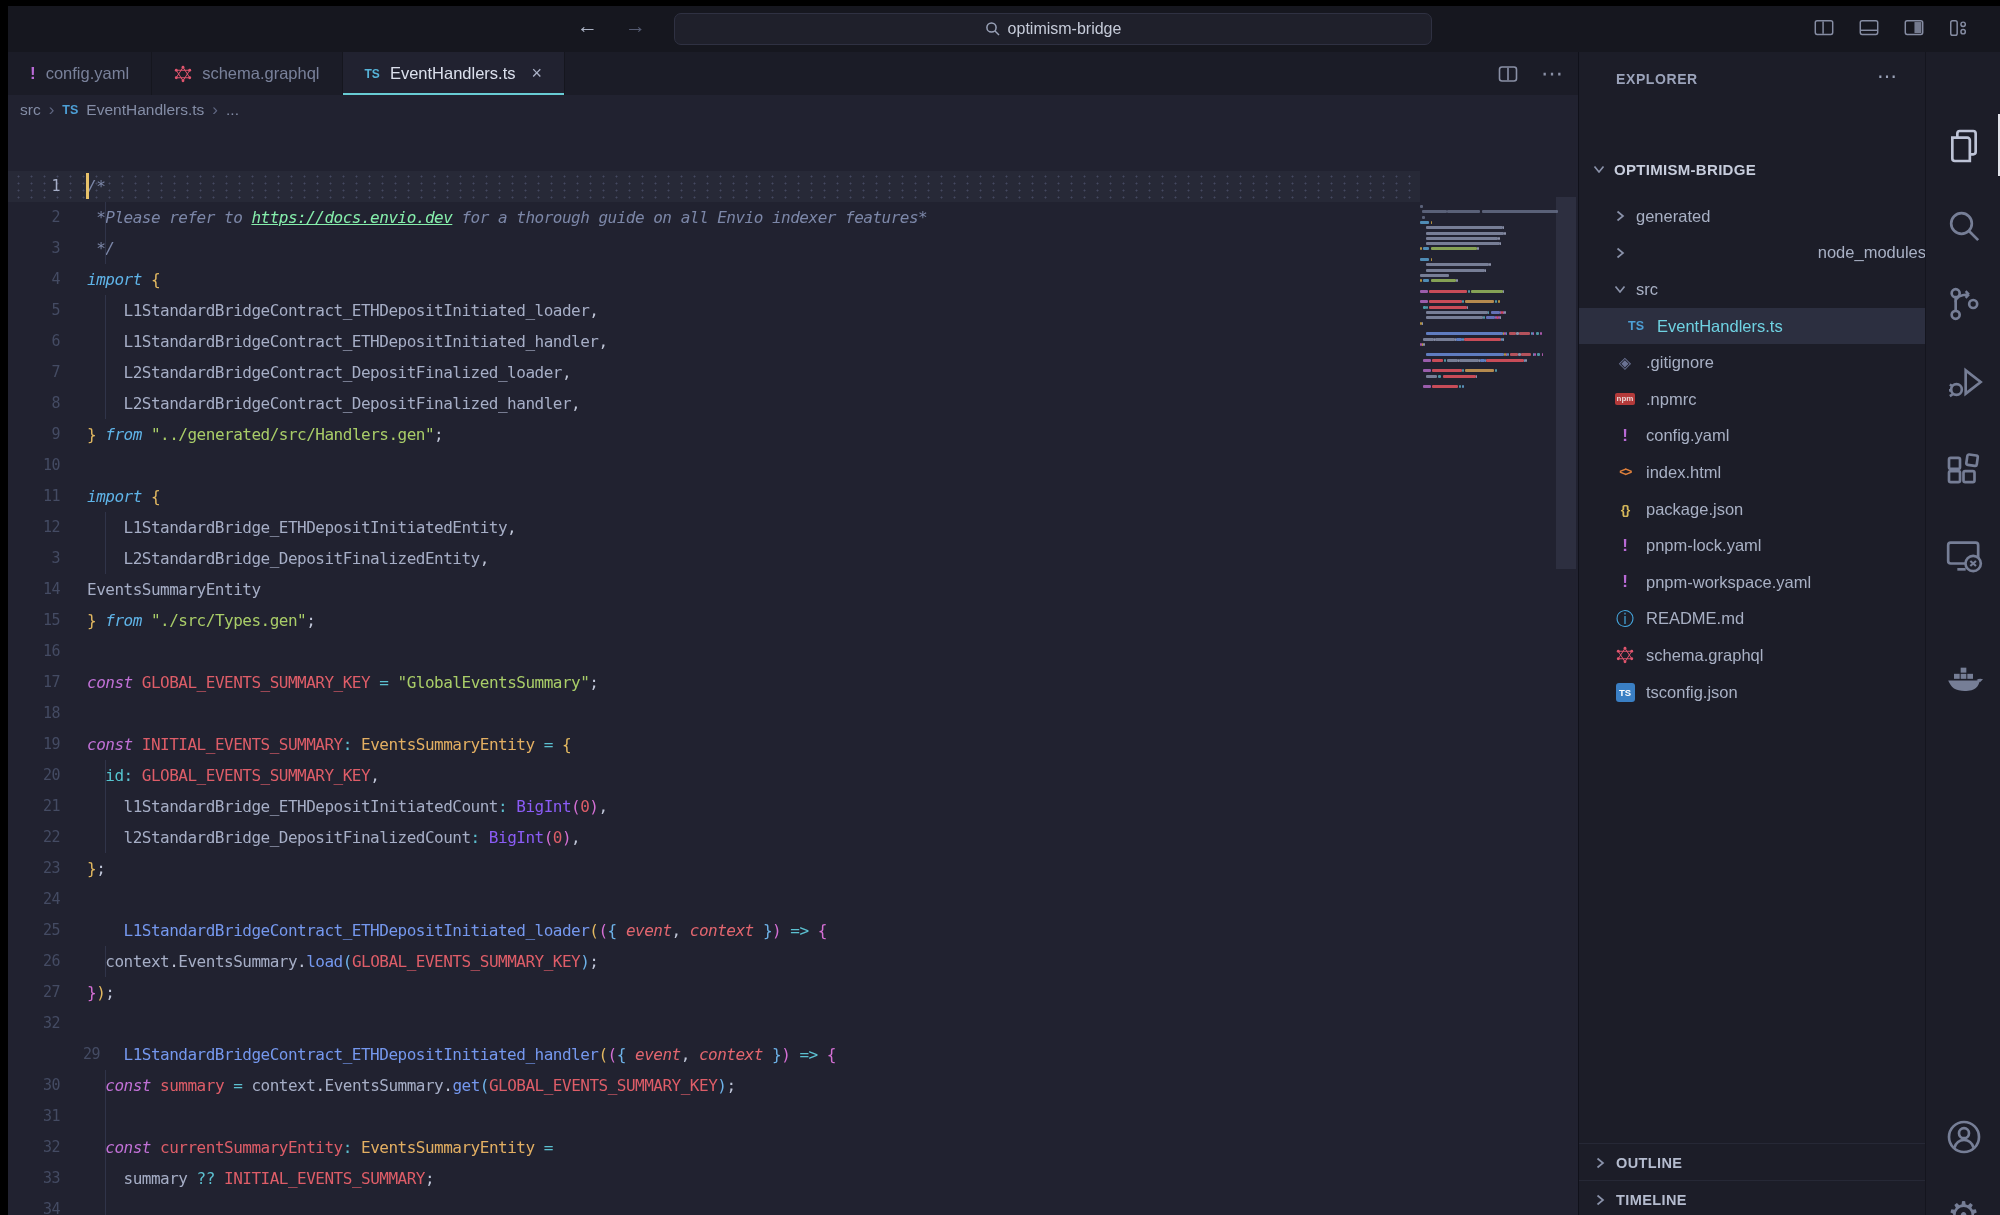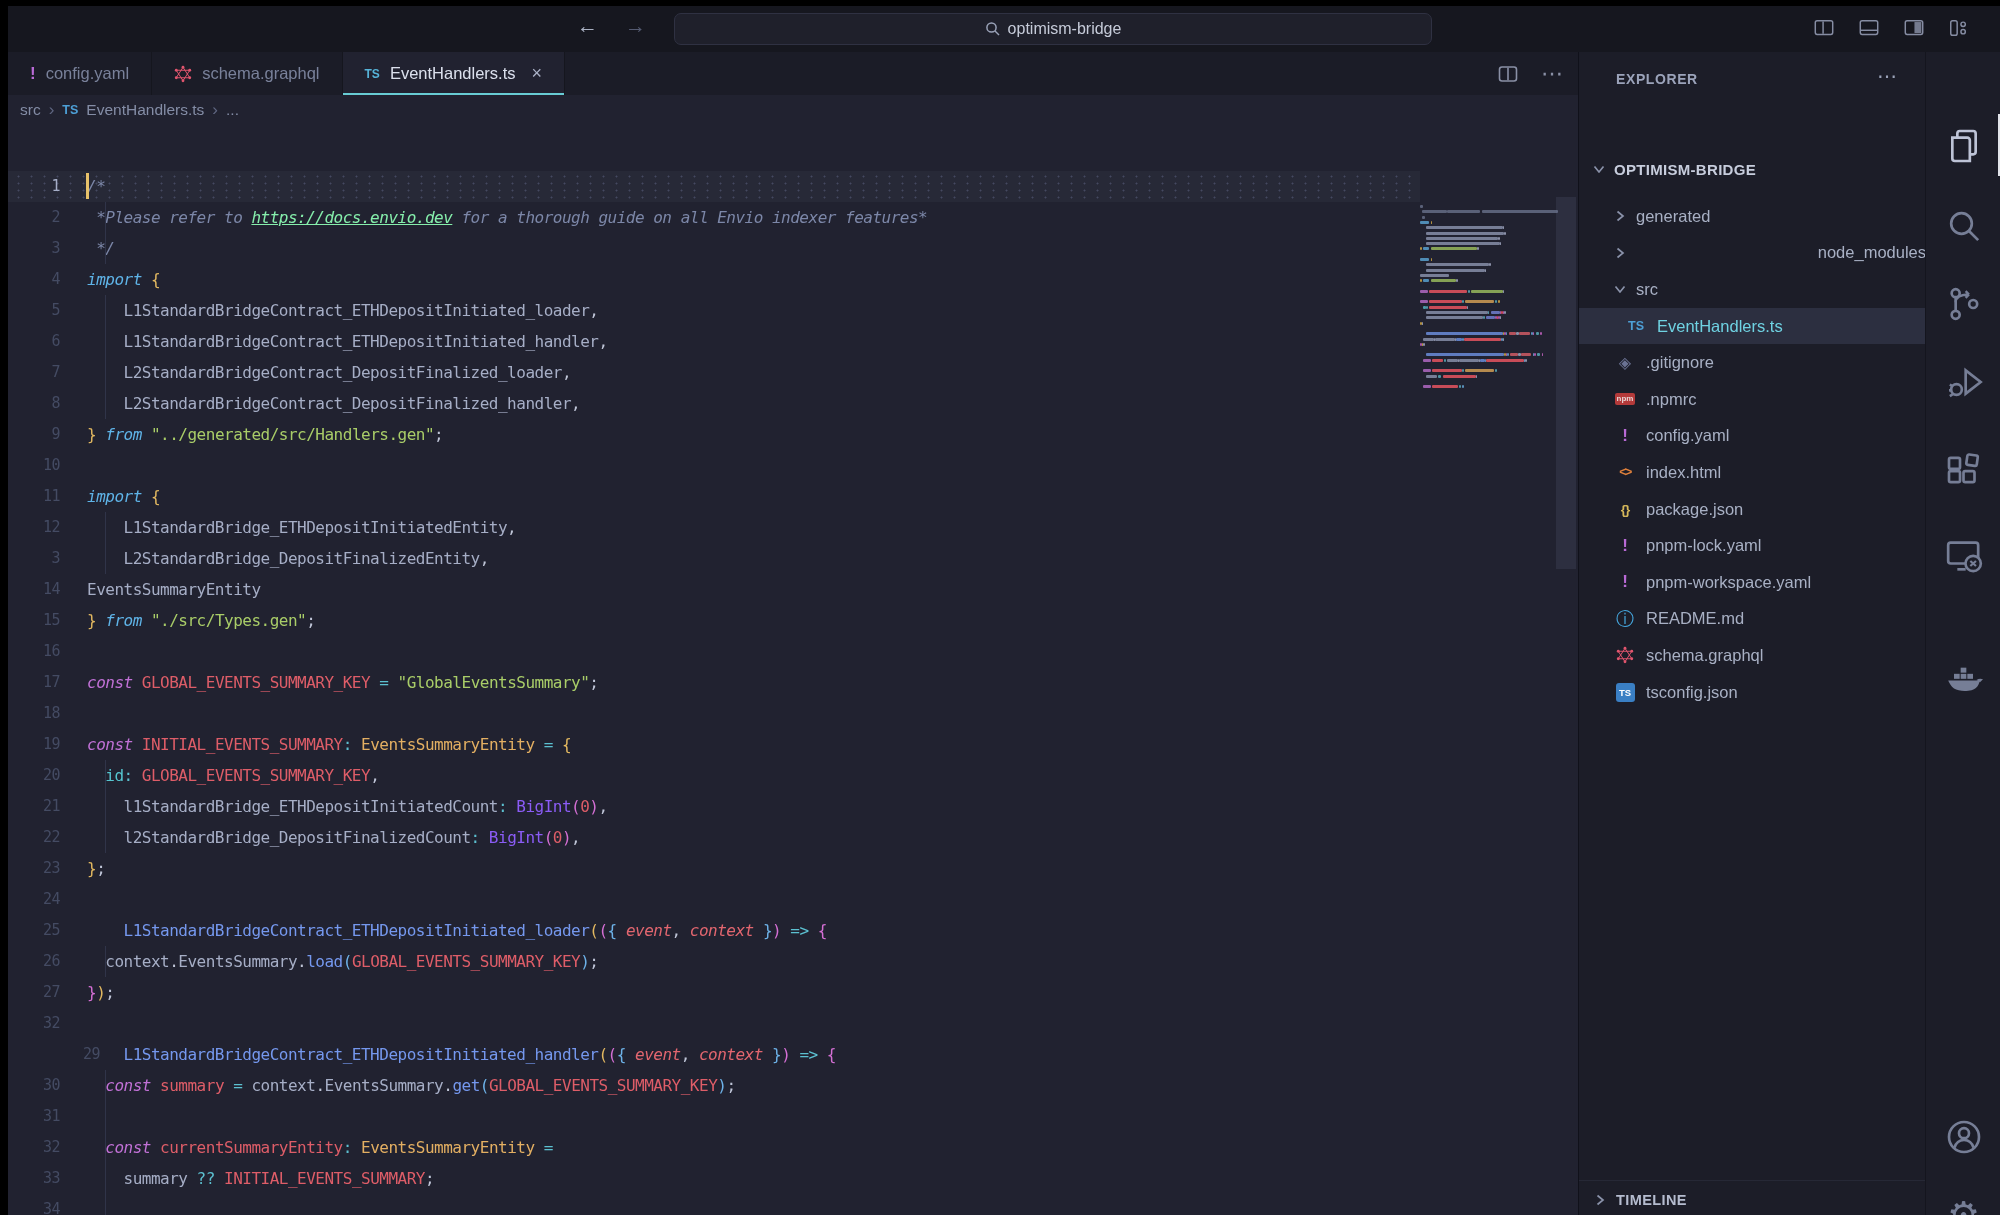--- a/index.html
+++ b/index.html
@@ -598,20 +598,28 @@
           </span>
           <span class="tree-label">schema.graphql</span>
         </div>
         <div class="tree-row" style="top: 475.8px; height: 36.6px;">
           <span class="file-ic">
             <span class="icon-tsconfig">TS</span>
           </span>
           <span class="tree-label">tsconfig.json</span>
         </div>
       </div>
+    <div class="panel-sec" style="top:1091px;">
+      <span class="chev">
+          <svg viewBox="0 0 16 16" width="16" height="16">
+            <polyline points="5.5,3.5 11,8 5.5,12.5" fill="none" stroke="currentColor" stroke-width="1.7"></polyline>
+          </svg>
+        </span>
+      <span class="sec-label">OUTLINE</span>
+    </div>
     <div class="panel-sec" style="top:1128px;">
       <span class="chev">
           <svg viewBox="0 0 16 16" width="16" height="16">
             <polyline points="5.5,3.5 11,8 5.5,12.5" fill="none" stroke="currentColor" stroke-width="1.7"></polyline>
           </svg>
         </span>
       <span class="sec-label">TIMELINE</span>
     </div>
   </div>
 

